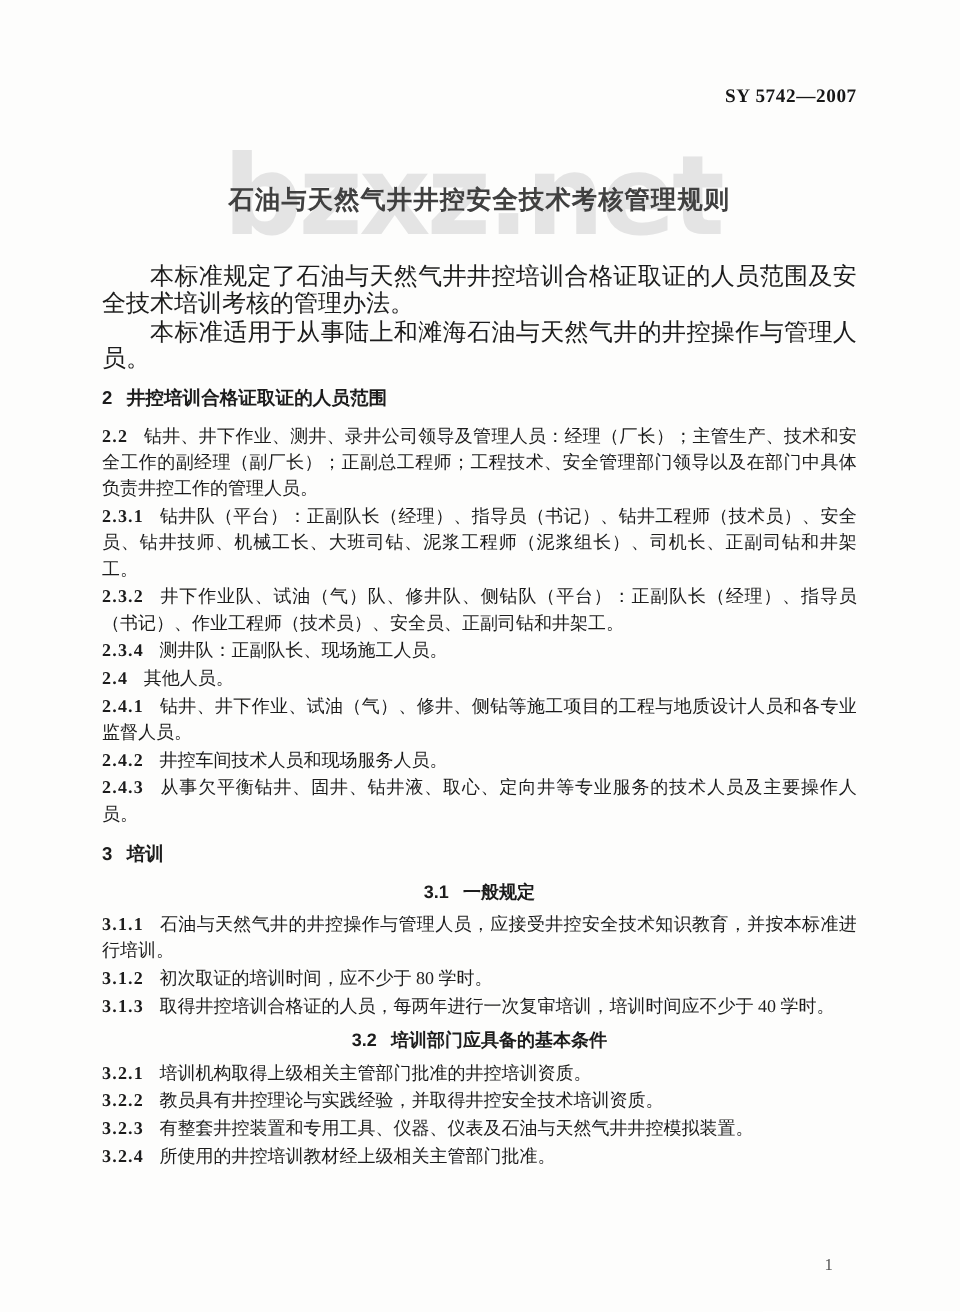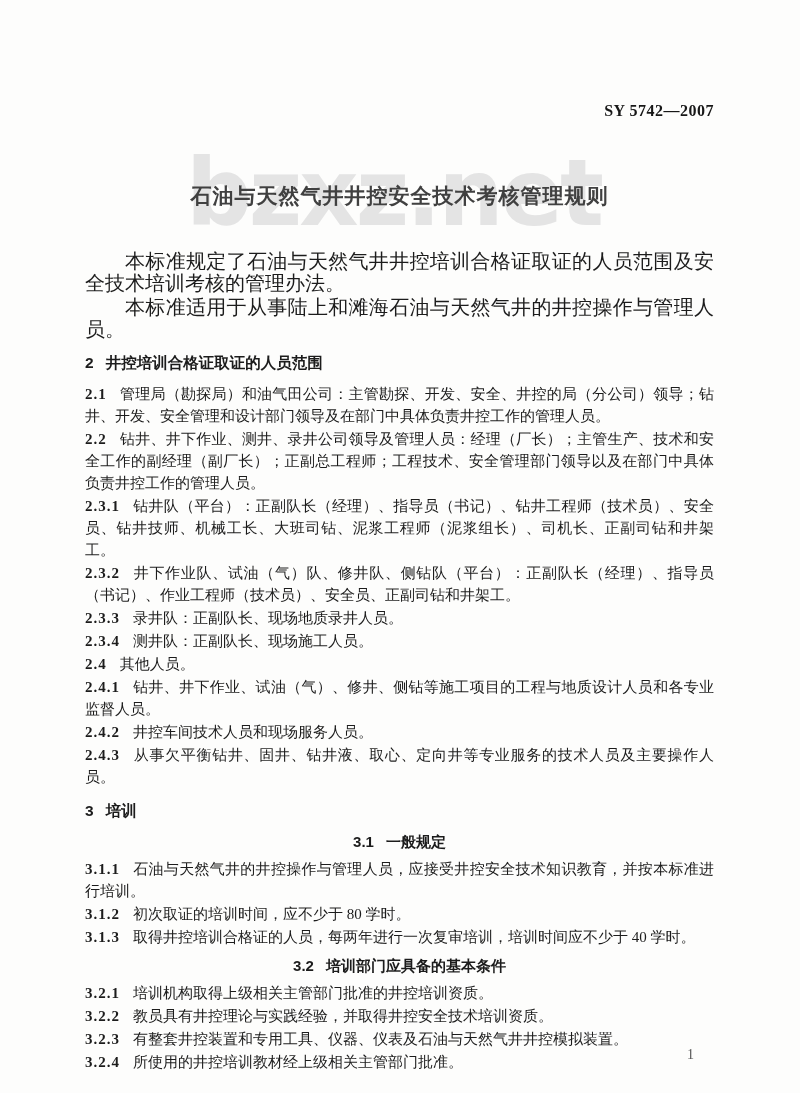--- a/index.html
+++ b/index.html
@@ -5,21 +5,21 @@
   html,body{margin:0;padding:0;background:#ffffff;}
   .page{
     position:relative;
     width:800px;height:1093px;
     background:#fdfdfc;
     color:#1c1c1c;
     font-family:"Liberation Serif","DejaVu Serif",serif;
     overflow:hidden;
   }
   .content{
-    padding:102px 86px 0 85px;
+    padding:72px 86px 0 85px;
   }
   .doc-code{
     text-align:right;
     font-weight:bold;
     font-size:16px;
     letter-spacing:0.5px;
     color:#171717;
   }
   .title-wrap{
     position:relative;
@@ -105,25 +105,23 @@
       <div class="watermark">bzxz.net</div>
       <div class="doc-title">石油与天然气井井控安全技术考核管理规则</div>
     </div>
 
 
     <p class="para">本标准规定了石油与天然气井井控培训合格证取证的人员范围及安全技术培训考核的管理办法。</p>
     <p class="para">本标准适用于从事陆上和滩海石油与天然气井的井控操作与管理人员。</p>
 
     <p class="h1"><span class="num">2</span><span>井控培训合格证取证的人员范围</span></p>
 
-    <p class="clause"><span class="num">2.1</span><span>管理局（勘探局）和油气田公司：主管勘探、开发、安全、井控的局（分公司）领导；钻井、开发、安全管理和设计部门领导及在部门中具体负责井控工作的管理人员。</span></p>
     <p class="clause"><span class="num">2.2</span><span>钻井、井下作业、测井、录井公司领导及管理人员：经理（厂长）；主管生产、技术和安全工作的副经理（副厂长）；正副总工程师；工程技术、安全管理部门领导以及在部门中具体负责井控工作的管理人员。</span></p>
     <p class="clause"><span class="num">2.3.1</span><span>钻井队（平台）：正副队长（经理）、指导员（书记）、钻井工程师（技术员）、安全员、钻井技师、机械工长、大班司钻、泥浆工程师（泥浆组长）、司机长、正副司钻和井架工。</span></p>
     <p class="clause"><span class="num">2.3.2</span><span>井下作业队、试油（气）队、修井队、侧钻队（平台）：正副队长（经理）、指导员（书记）、作业工程师（技术员）、安全员、正副司钻和井架工。</span></p>
-    <p class="clause"><span class="num">2.3.3</span><span>录井队：正副队长、现场地质录井人员。</span></p>
     <p class="clause"><span class="num">2.3.4</span><span>测井队：正副队长、现场施工人员。</span></p>
     <p class="clause"><span class="num">2.4</span><span>其他人员。</span></p>
     <p class="clause"><span class="num">2.4.1</span><span>钻井、井下作业、试油（气）、修井、侧钻等施工项目的工程与地质设计人员和各专业监督人员。</span></p>
     <p class="clause"><span class="num">2.4.2</span><span>井控车间技术人员和现场服务人员。</span></p>
     <p class="clause"><span class="num">2.4.3</span><span>从事欠平衡钻井、固井、钻井液、取心、定向井等专业服务的技术人员及主要操作人员。</span></p>
 
     <p class="h1"><span class="num">3</span><span>培训</span></p>
 
     <p class="h2"><span class="num">3.1</span><span>一般规定</span></p>
     <p class="clause"><span class="num">3.1.1</span><span>石油与天然气井的井控操作与管理人员，应接受井控安全技术知识教育，并按本标准进行培训。</span></p>

